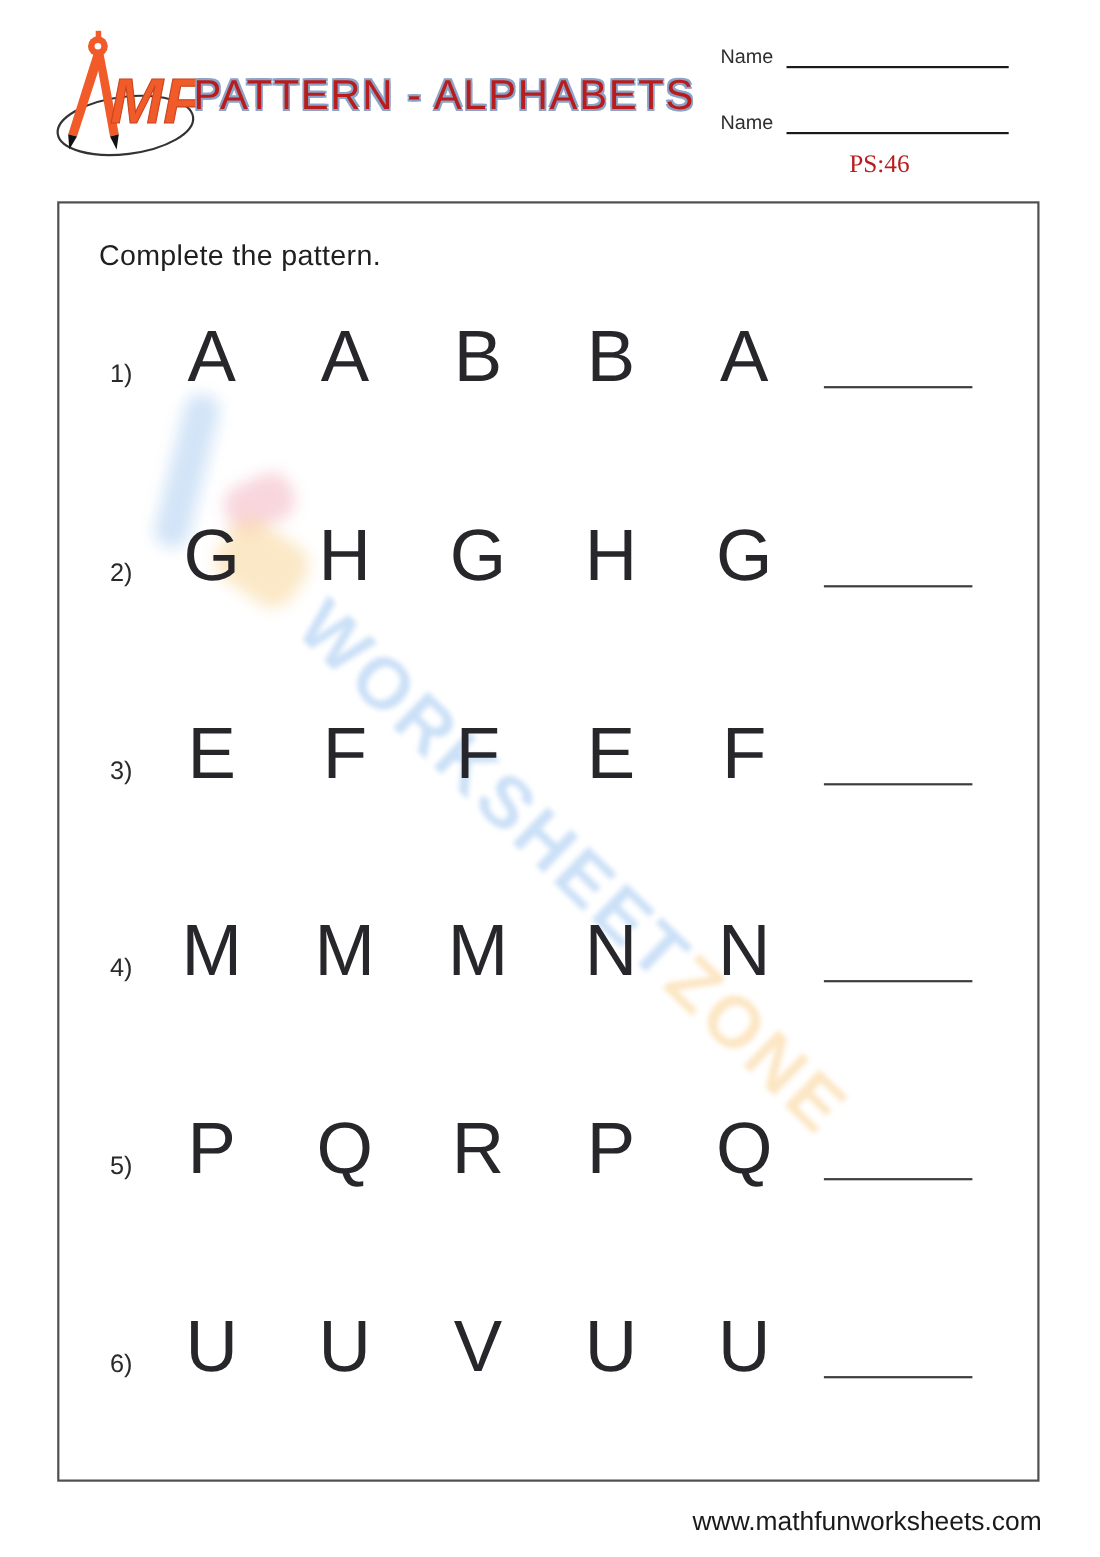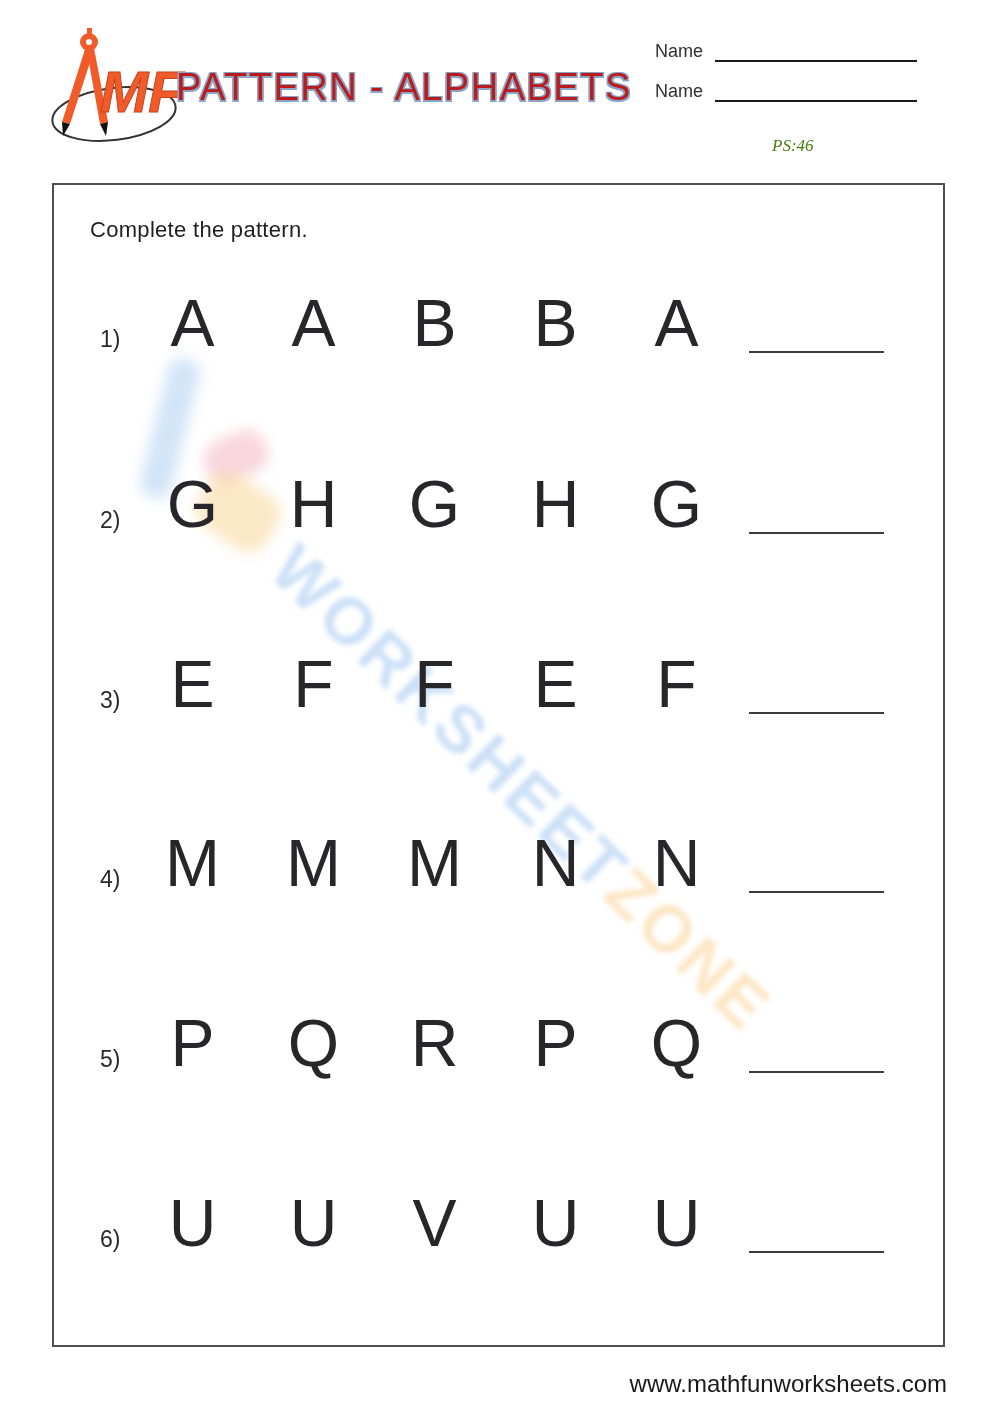--- a/index.html
+++ b/index.html
@@ -17,38 +17,38 @@
   .logo { position:absolute; left:42px; top:26px; width:150px; height:122px; }
   .title {
     position:absolute; left:176px; top:66px;
     font-size:38px; font-weight:400; letter-spacing:1.5px;
     color:#b91c1c;
     text-shadow:-1.5px -1.5px 0 #8ba3c7, 1.5px -1.5px 0 #8ba3c7,
                 -1.5px 1.5px 0 #8ba3c7, 1.5px 1.5px 0 #8ba3c7;
     white-space:nowrap;
   }
   .fields { position:absolute; left:655px; top:36px; }
-  .field  { display:flex; align-items:flex-end; height:26px; margin-bottom:14px; }
+  .field  { display:flex; align-items:flex-end; height:26px; margin-bottom:34px; }
   .field-label { font-size:18px; color:#2f2f2f; width:52px; }
   .field-line  { width:202px; border-bottom:2px solid #1a1a1a; height:20px; margin-left:8px; }
   .ps { position:absolute; left:772px; top:136px;
-        font-family:"Liberation Serif", serif; font-size:17px; color:#4d7c0f;font-style:italic; }
+        font-family:"Liberation Serif", serif; font-size:23px; color:#b91c1c; }
 
   
   .sheet {
     position:absolute; left:52px; top:183px;
     width:893px; height:1164px;
     border:2.5px solid #4f4f4f;
     box-sizing:border-box;
     overflow:hidden;
     background:#ffffff;
   }
   .instruction {
     position:absolute; left:36px; top:32px;
-    font-size:22px; color:#1f1f1f; letter-spacing:0.3px;
+    font-size:26px; color:#1f1f1f; letter-spacing:0.3px;
     z-index:2;
   }
 
   
   .wm-blob { position:absolute; filter:blur(7px); z-index:0; }
   .wm-blob.blue   { left:100px; top:172px; width:32px; height:142px; background:rgba(173,205,240,.55); border-radius:14px; transform:rotate(14deg); }
   .wm-blob.pink   { left:150px; top:250px; width:64px; height:44px; background:rgba(244,187,198,.6); border-radius:18px; transform:rotate(-24deg); }
   .wm-blob.orange { left:144px; top:296px; width:80px; height:62px; background:rgba(249,216,160,.6); border-radius:20px; transform:rotate(34deg); }
   .wm-text {
     position:absolute; left:255px; top:345px;

